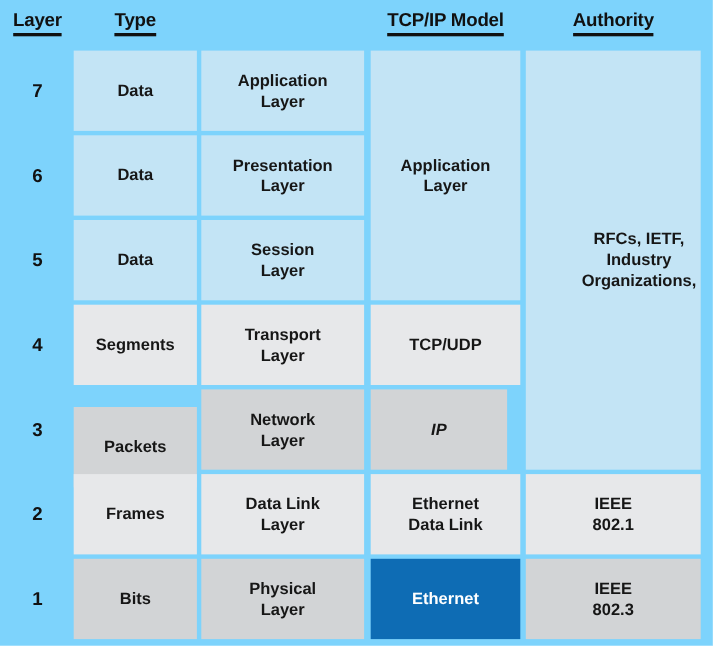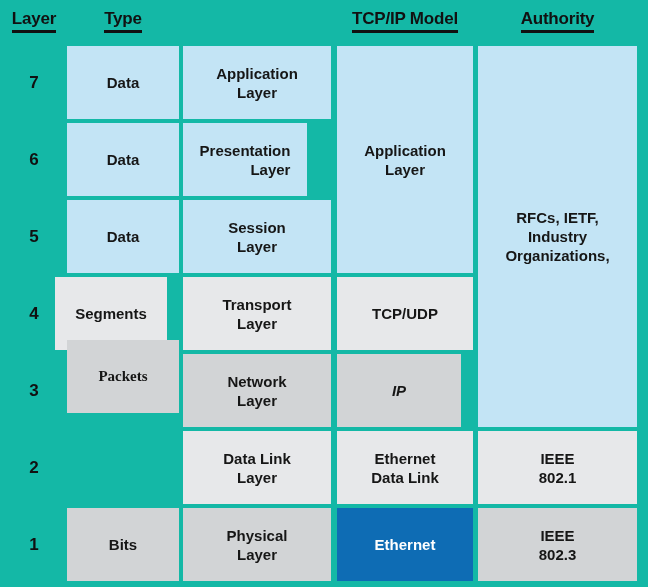--- a/index.html
+++ b/index.html
@@ -11,21 +11,21 @@
     width: 648px;
     height: 587px;
     font-family: "Liberation Sans", sans-serif;
     overflow: hidden;
   }
 
   .diagram {
     position: relative;
     width: 648px;
     height: 587px;
-    background: #14b8a6;
+    background: #7dd3fc;
   }
 
   
   .header-row {
     position: absolute;
     left: 0;
     top: 0;
     width: 648px;
     height: 44px;
   }
@@ -115,31 +115,32 @@
     <div class="cell layer-num" style="left:2px;  top:79px;  width:64px; height:73px;">6</div>
     <div class="cell layer-num" style="left:2px;  top:156px; width:64px; height:73px;">5</div>
     <div class="cell layer-num" style="left:2px;  top:233px; width:64px; height:73px;">4</div>
     <div class="cell layer-num" style="left:2px;  top:310px; width:64px; height:73px;">3</div>
     <div class="cell layer-num" style="left:2px;  top:387px; width:64px; height:73px;">2</div>
     <div class="cell layer-num" style="left:2px;  top:464px; width:64px; height:73px;">1</div>
 
     <div class="cell fill-blue" style="left:67px; top:2px;   width:112px; height:73px;">Data</div>
     <div class="cell fill-blue" style="left:67px; top:79px;  width:112px; height:73px;">Data</div>
     <div class="cell fill-blue" style="left:67px; top:156px; width:112px; height:73px;">Data</div>
-    <div class="cell fill-gray1" style="left:55px; top:233px; width:112px; height:73px;">Segments</div>
-    <div class="cell fill-gray2" style="left:67px; top:296px; width:112px; height:73px;font-family:Liberation Serif, serif;">Packets</div>
+    <div class="cell fill-gray1" style="left:67px; top:233px; width:112px; height:73px;">Segments</div>
+    <div class="cell fill-gray2" style="left:67px; top:326px; width:112px; height:73px;">Packets</div>
+    <div class="cell fill-gray1" style="left:67px; top:387px; width:112px; height:73px;">Frames</div>
     <div class="cell fill-gray2" style="left:67px; top:464px; width:112px; height:73px;">Bits</div>
 
     <div class="cell fill-blue" style="left:183px; top:2px; width:148px; height:73px;">
       <span>
         <span class="line">Application</span>
         <span class="line">Layer</span>
       </span>
     </div>
-    <div class="cell fill-blue" style="left:183px; top:79px; width:124px; height:73px;text-align:right;">
+    <div class="cell fill-blue" style="left:183px; top:79px; width:148px; height:73px;">
       <span>
         <span class="line">Presentation</span>
         <span class="line">Layer</span>
       </span>
     </div>
     <div class="cell fill-blue" style="left:183px; top:156px; width:148px; height:73px;">
       <span>
         <span class="line">Session</span>
         <span class="line">Layer</span>
       </span>
@@ -182,21 +183,21 @@
         <span class="line">Ethernet</span>
         <span class="line">Data Link</span>
       </span>
     </div>
     <div class="cell fill-accent" style="left:337px; top:464px; width:136px; height:73px;">
       <span>
         <span class="line">Ethernet</span>
       </span>
     </div>
 
-    <div class="cell fill-blue" style="left:478px; top:2px; width:159px; height:381px;">
+    <div class="cell fill-blue" style="left:478px; top:2px; width:159px; height:381px;justify-content:flex-end;">
       <span>
         <span class="line">RFCs, IETF,</span>
         <span class="line">Industry</span>
         <span class="line">Organizations,</span>
       </span>
     </div>
     <div class="cell fill-gray1" style="left:478px; top:387px; width:159px; height:73px;">
       <span>
         <span class="line">IEEE</span>
         <span class="line">802.1</span>

